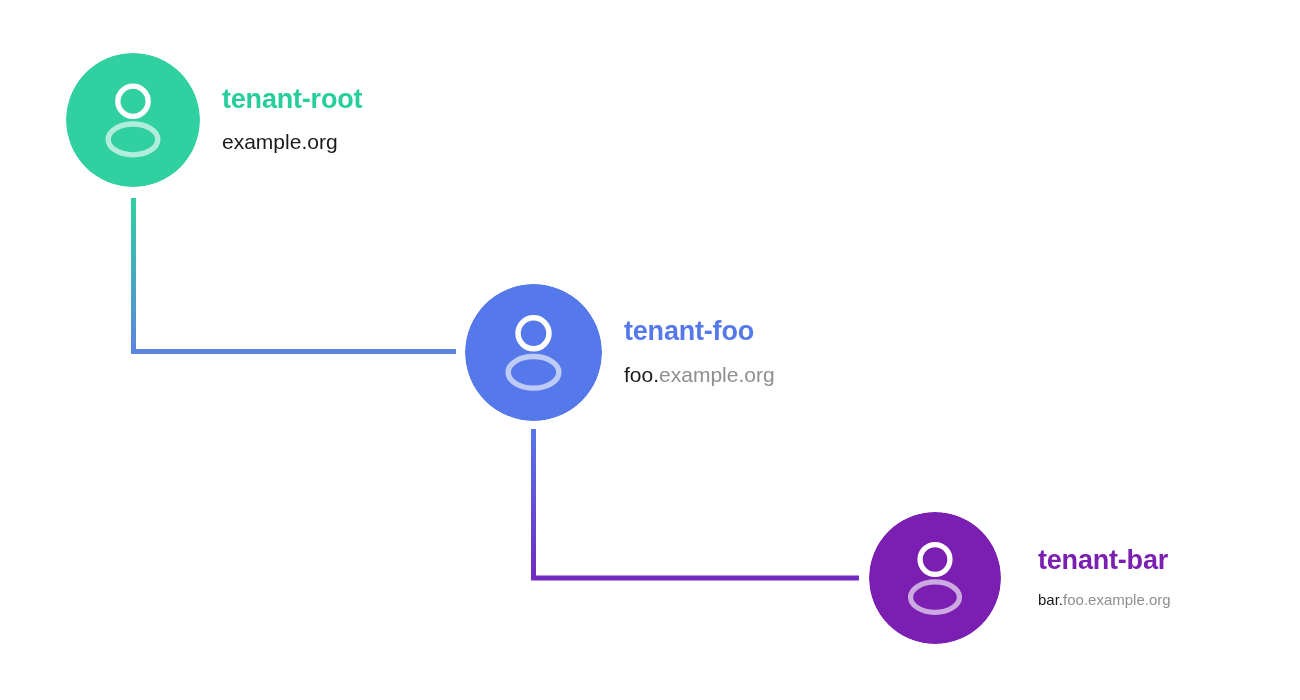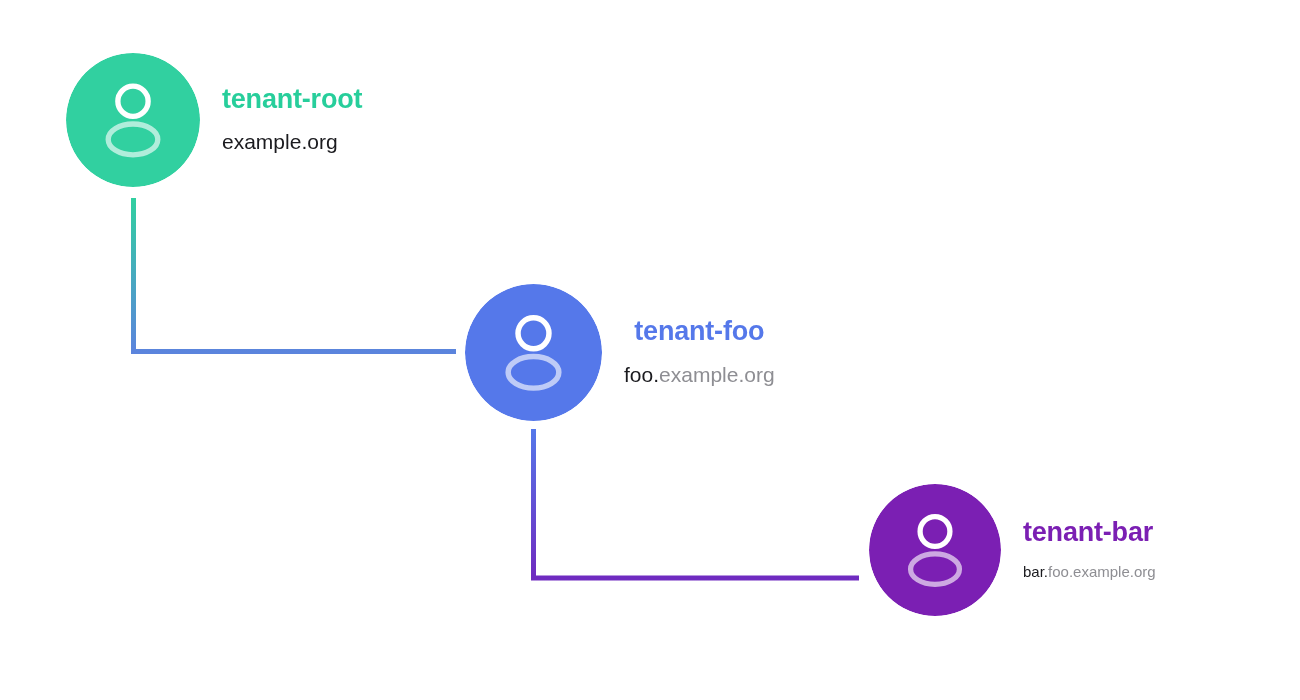--- a/index.html
+++ b/index.html
@@ -62,25 +62,25 @@
 
   
   #node-root    { left: 66px;  top: 53px;  }
   #node-root .node-avatar   { width: 134px; height: 134px; }
   #node-root .node-text     { margin-left: 22px; margin-top: -2px; }
   #node-root .node-title    { font-size: 27px; }
   #node-root .node-domain   { font-size: 21px; margin-top: 15px; }
 
   #node-foo     { left: 465px; top: 284px; }
   #node-foo .node-avatar    { width: 137px; height: 137px; }
-  #node-foo .node-text      { margin-left: 22px; margin-top: -2px; text-align: center; }
+  #node-foo .node-text      { margin-left: 22px; margin-top: -2px; }
   #node-foo .node-title     { font-size: 27px; }
   #node-foo .node-domain    { font-size: 21px; margin-top: 15px; }
 
-  #node-bar     { left: 869px; top: 484px; }
+  #node-bar     { left: 869px; top: 512px; gap: 15px; }
   #node-bar .node-avatar    { width: 132px; height: 132px; }
   #node-bar .node-text      { margin-left: 22px; margin-top: -2px; }
   #node-bar .node-title     { font-size: 27px; }
   #node-bar .node-domain    { font-size: 15px; margin-top: 15px; }
 </style>
 </head>
 <body>
 
 <div id="canvas">
 

